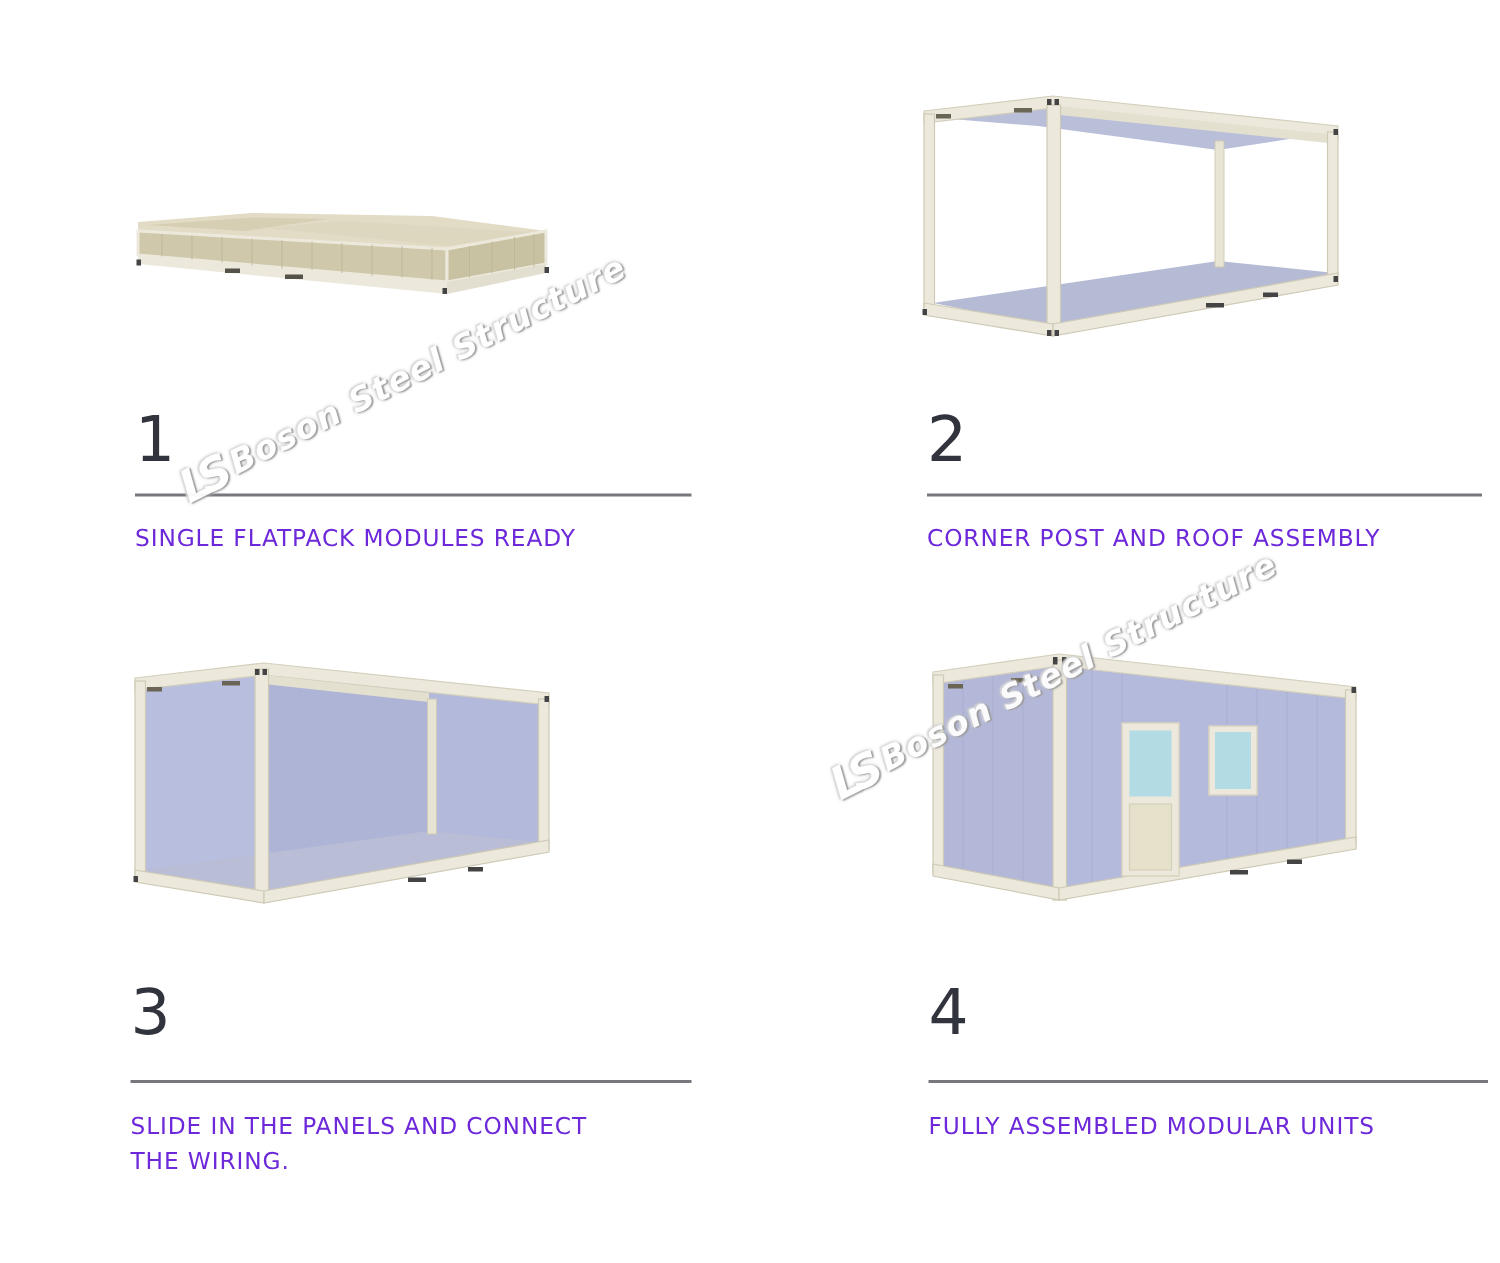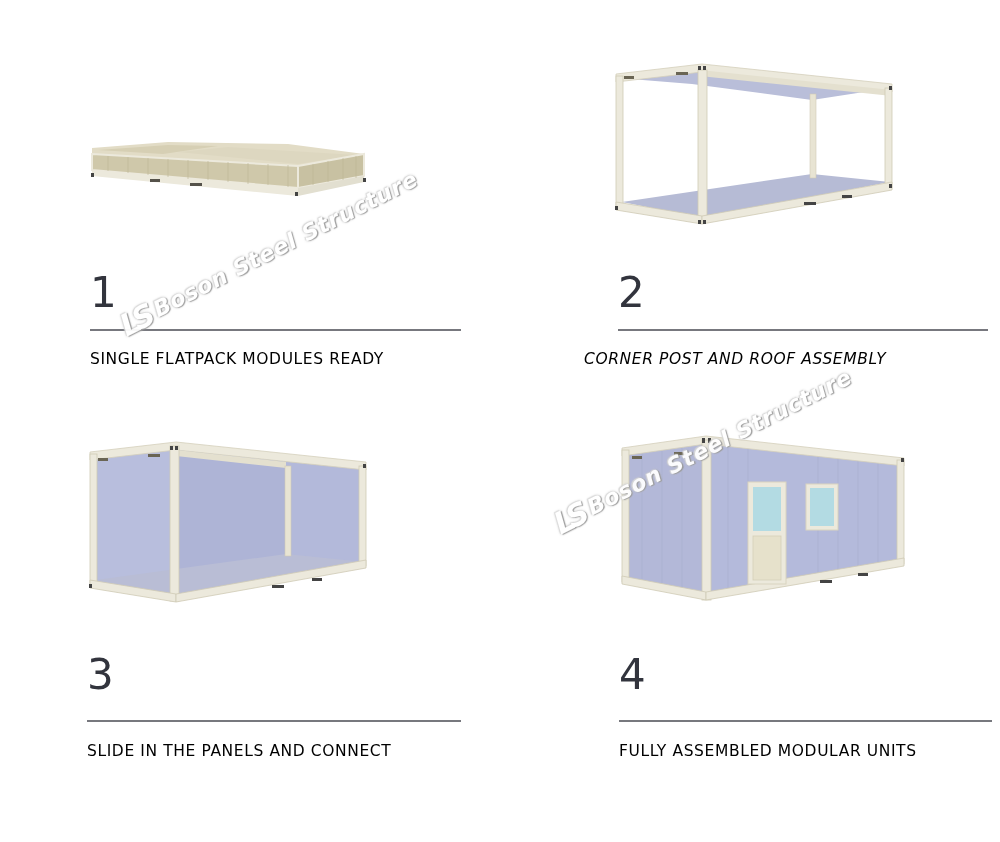--- a/index.html
+++ b/index.html
@@ -16,21 +16,21 @@
     line-height: 42px;
     color: #32343d;
   }
   .rule { position: absolute; height: 2px; background: #77787e; }
   .caption {
     position: absolute;
     font-family: "DejaVu Sans", sans-serif;
     font-size: 15.5px;
     line-height: 23px;
     letter-spacing: 0.6px;
-    color: #000000;
+    color: #6d28d9;
     text-transform: uppercase;
     white-space: nowrap;
   }
   .caption span { display: block; }
 
   .watermark {
     position: absolute;
     font-family: "DejaVu Sans", sans-serif;
     font-weight: bold;
     font-style: italic;
@@ -128,21 +128,21 @@
       <rect x="91" y="4" width="3" height="4" fill="#444"></rect>
     <rect x="86" y="158" width="3" height="4" fill="#444"></rect>
       <rect x="91" y="158" width="3" height="4" fill="#444"></rect>
     <rect x="3" y="144" width="3" height="4" fill="#444"></rect>
       <rect x="277" y="122" width="3" height="4" fill="#444"></rect>
     <rect x="277" y="24" width="3" height="4" fill="#444"></rect>
   </svg>
 
   <div class="num" style="left:618px; top:272px;">2</div>
   <div class="rule" style="left:618px; top:329px; width:370px;"></div>
-  <div class="caption" style="left:584px; top:348px;font-style:italic;">
+  <div class="caption" style="left:618px; top:348px;">
     <span>CORNER POST AND ROOF ASSEMBLY</span>
   </div>
 </div>
 
 <div class="step">
   <svg class="illus" style="left:86px; top:438px;" width="285" height="168" viewBox="0 0 285 168">
 
     <polygon points="90,10 278,30 278,130 90,160" fill="#b3b9da"></polygon>
 
     <polygon points="6,18 90,8 90,160 6,144" fill="#b8bedd"></polygon>
@@ -169,20 +169,21 @@
     <rect x="84" y="8" width="3" height="4" fill="#444"></rect>
       <rect x="89" y="8" width="3" height="4" fill="#444"></rect>
     <rect x="3" y="146" width="3" height="4" fill="#444"></rect>
       <rect x="277" y="26" width="3" height="4" fill="#444"></rect>
   </svg>
 
   <div class="num" style="left:87px; top:654px;">3</div>
   <div class="rule" style="left:87px; top:720px; width:374px;"></div>
   <div class="caption" style="left:87px; top:740px;">
     <span>SLIDE IN THE PANELS AND CONNECT</span>
+    <span>THE WIRING.</span>
   </div>
 </div>
 
 <div class="step">
   <svg class="illus" style="left:618px; top:432px;" width="290" height="172" viewBox="0 0 290 172">
 
     <polygon points="6,20 84,10 84,164 6,146" fill="#b3b8d8"></polygon>
 
     <polygon points="90,10 284,30 284,132 90,166" fill="#b4badb"></polygon>
 

